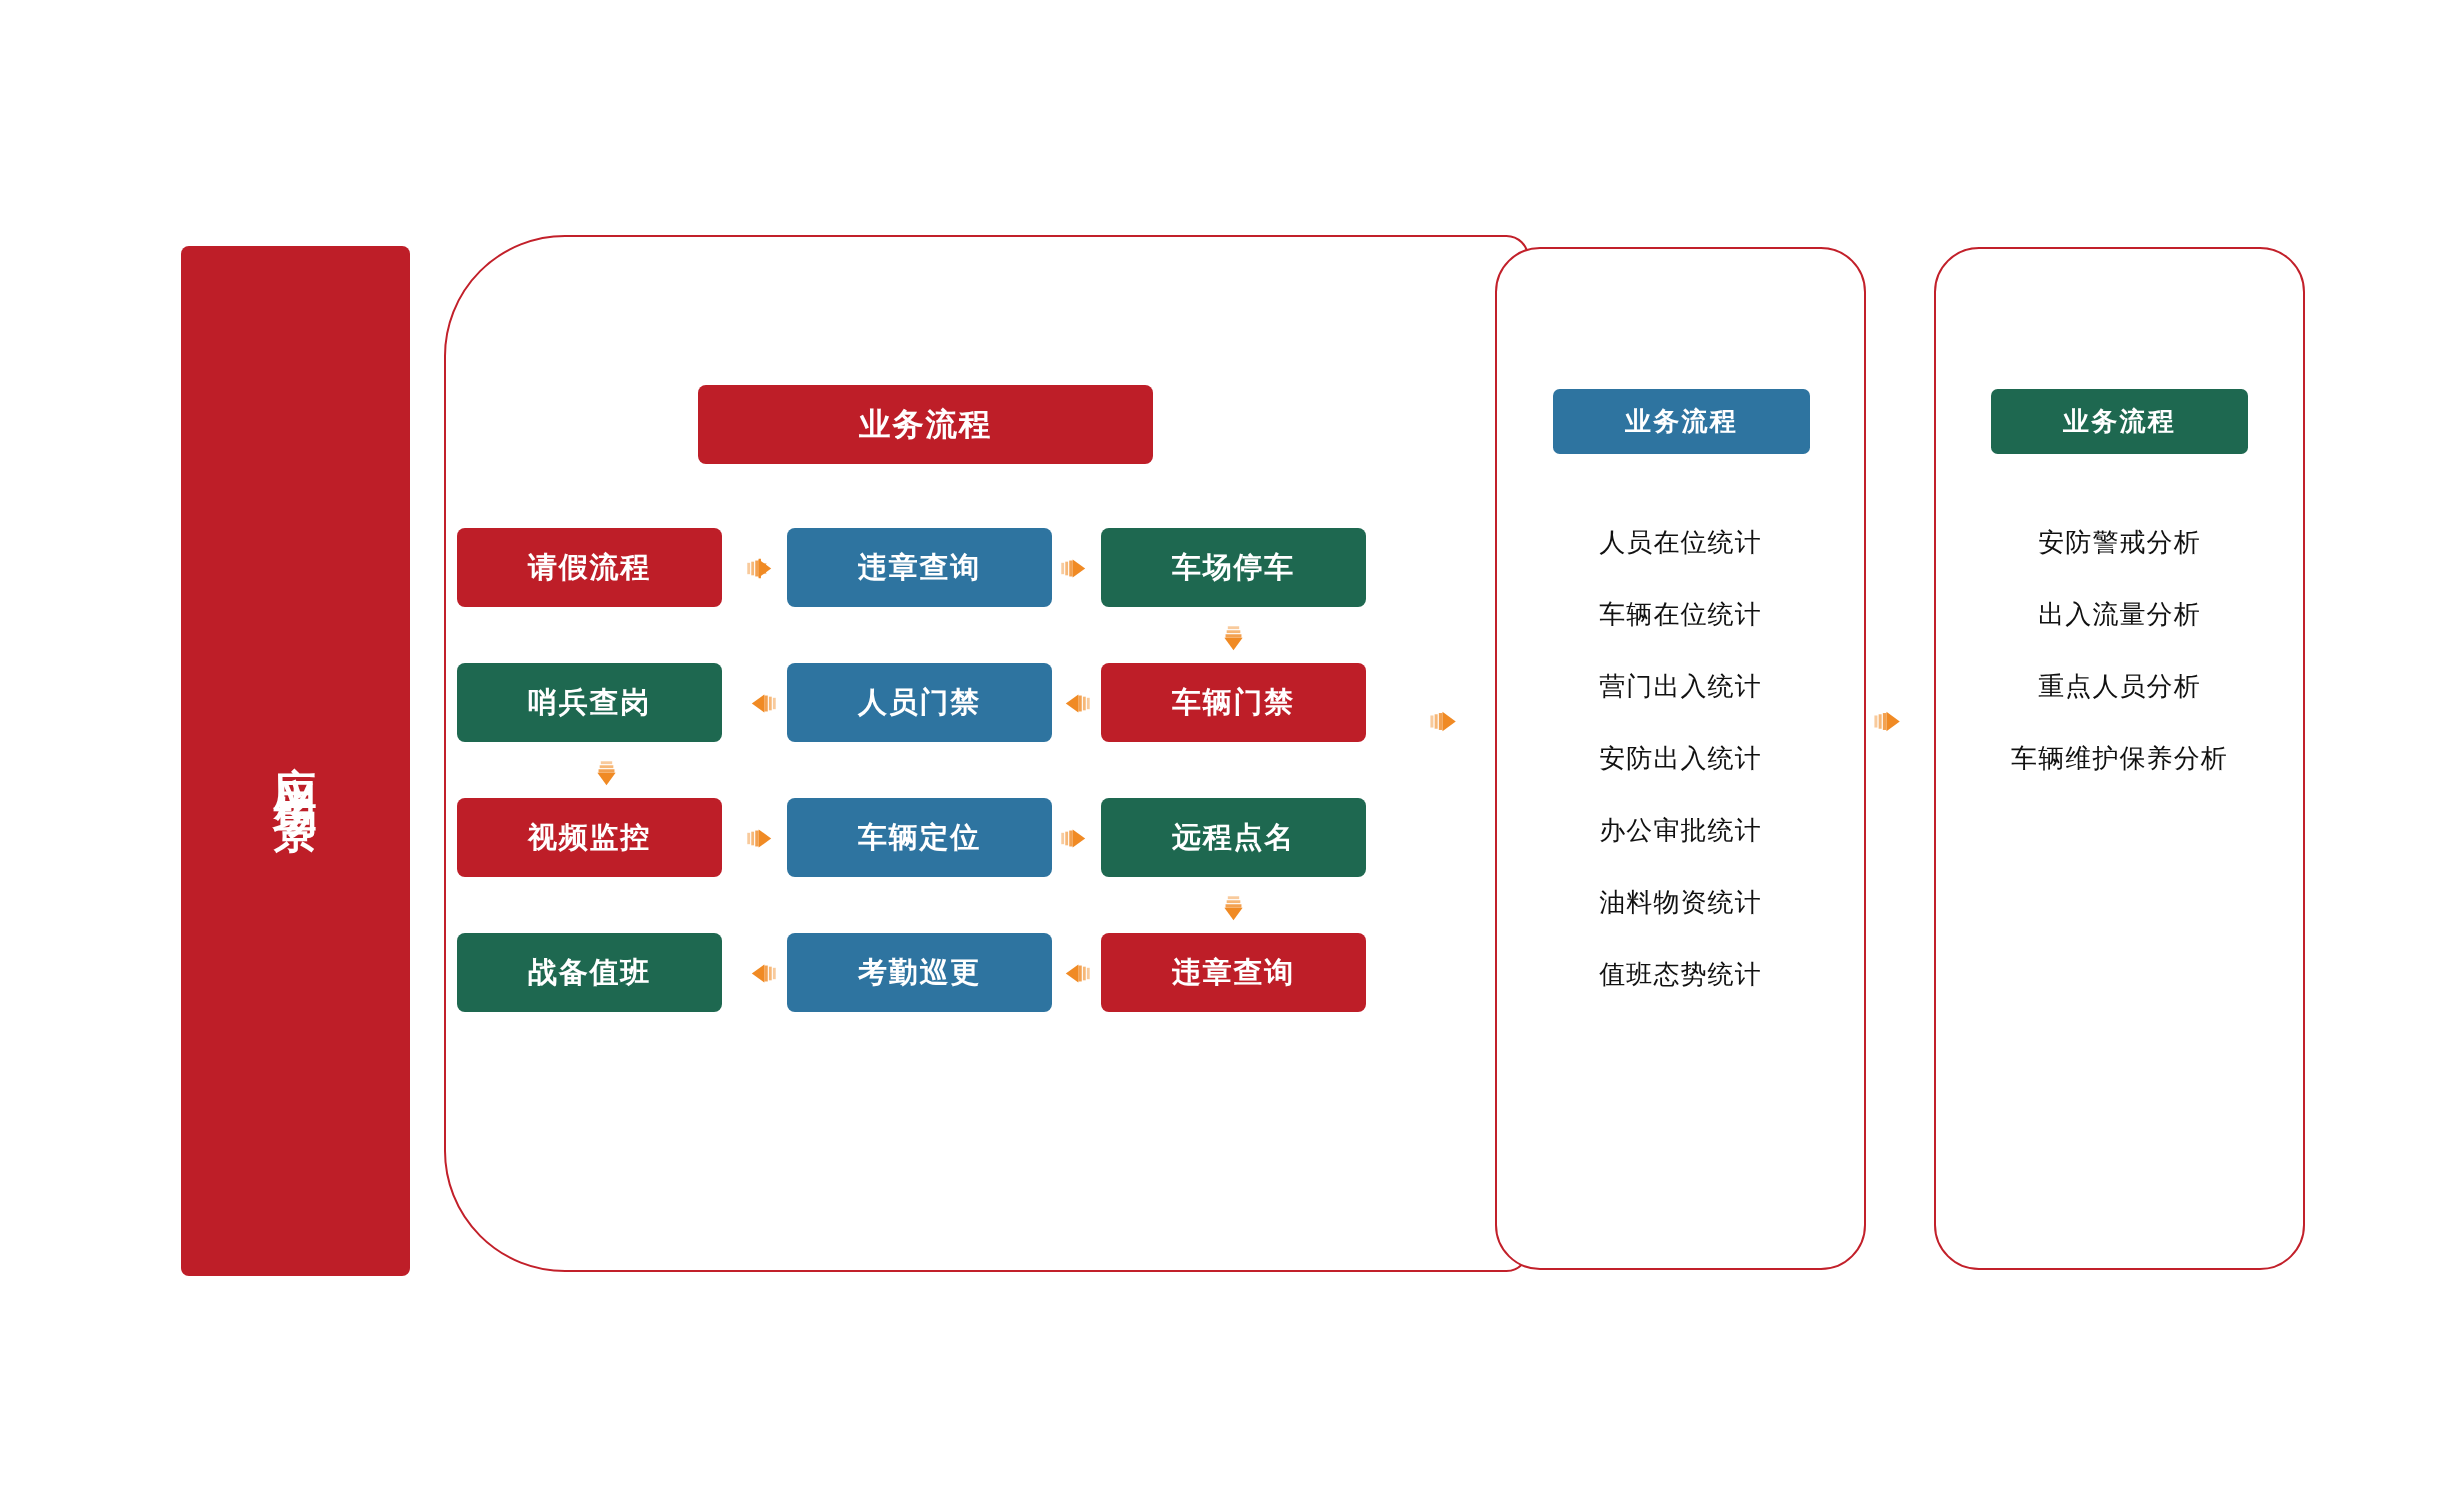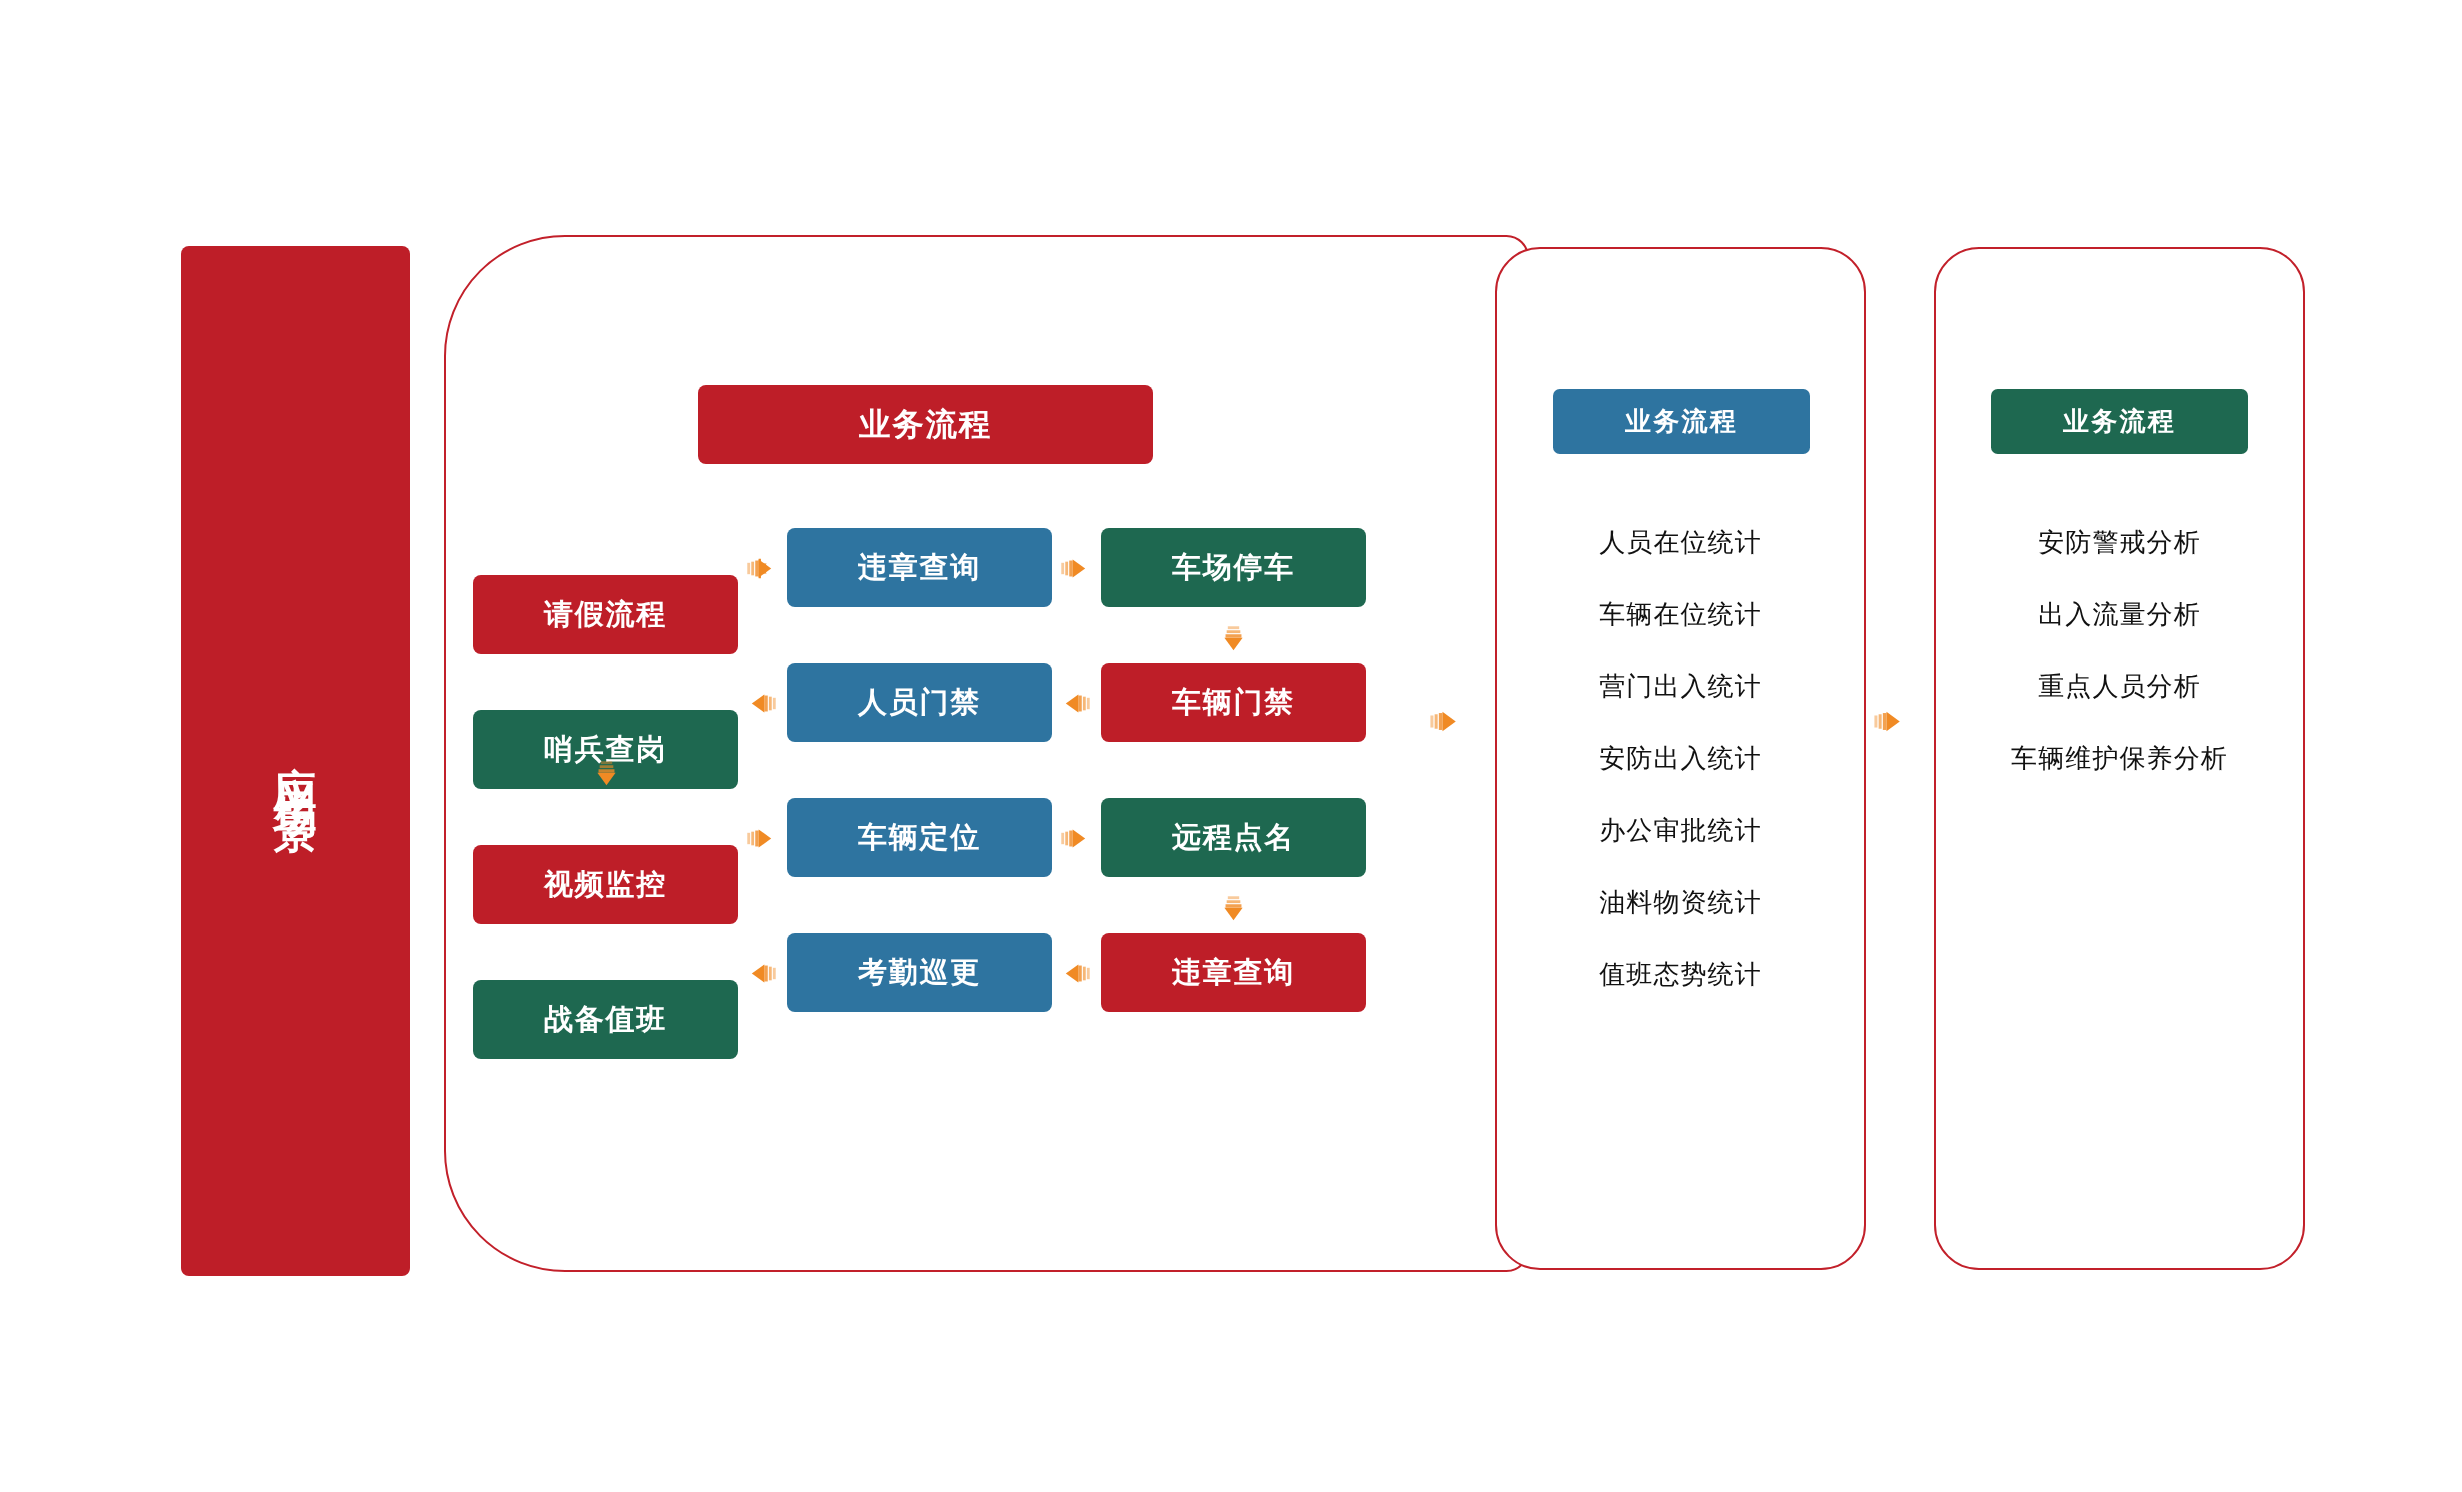--- a/index.html
+++ b/index.html
@@ -88,21 +88,21 @@
 
   #flow-title {
     left: 698px;
     top: 385px;
     width: 455px;
     height: 79px;
     font-size: 31.5px;
   }
 
   .fcell { width: 265px; height: 79px; }
-  .col-1 { left: 473px; margin-top: 47px; }
+  .col-1 { left: 457px; }
   .col-2 { left: 787px; }
   .col-3 { left: 1101px; }
   .row-1 { top: 528px; }
   .row-2 { top: 663px; }
   .row-3 { top: 798px; }
   .row-4 { top: 933px; text-align: center; }
 
   
   .arrow {
     position: absolute;

